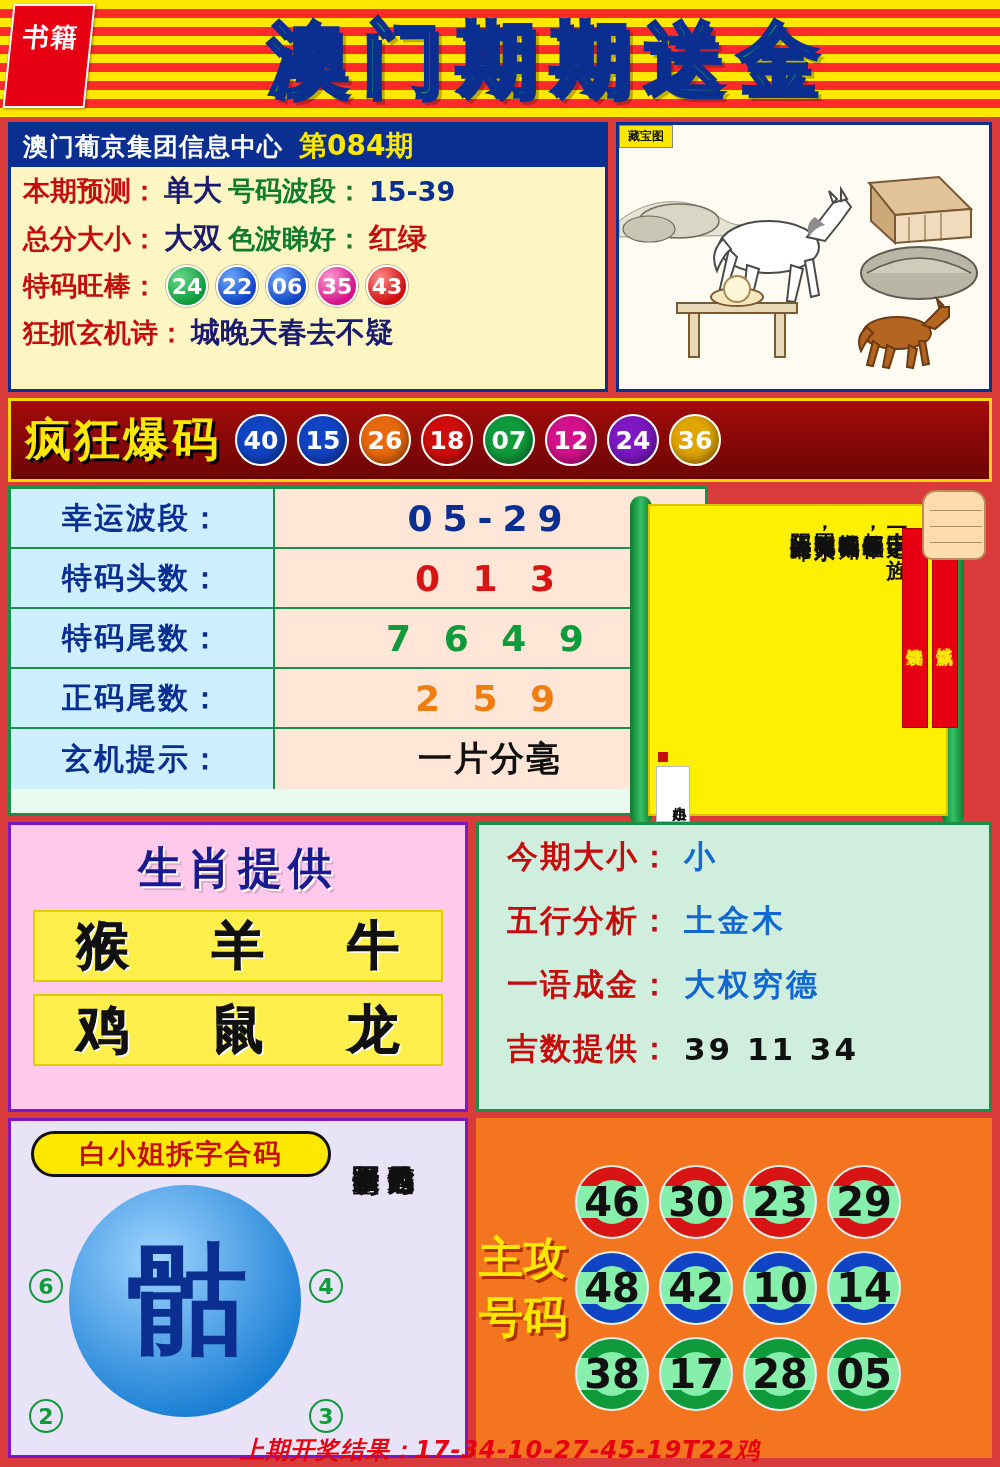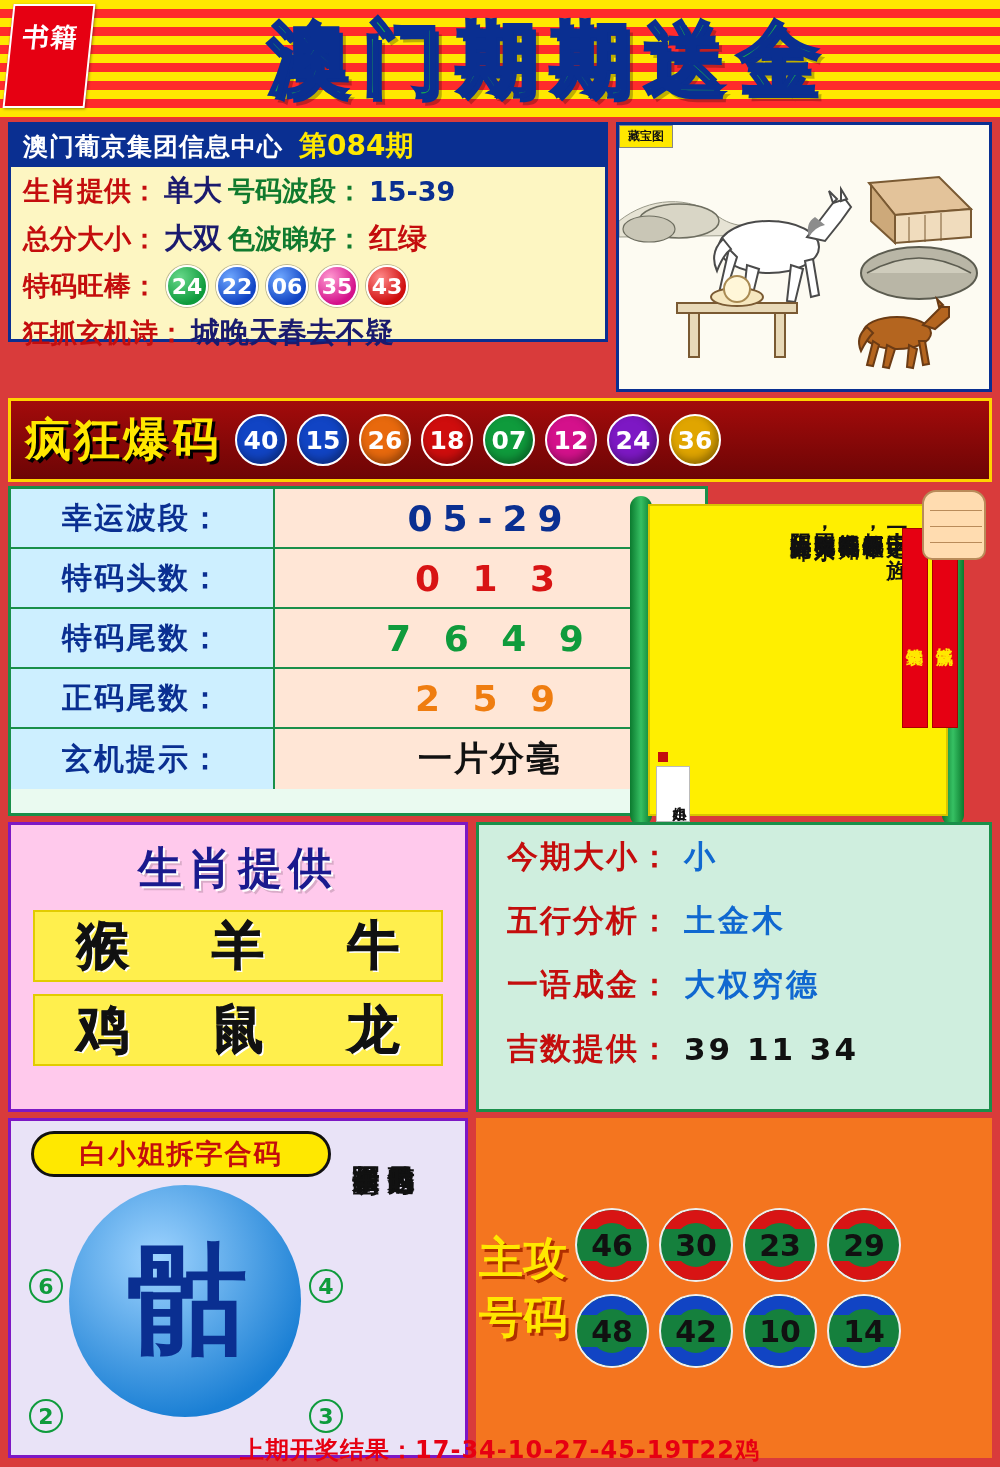--- a/index.html
+++ b/index.html
@@ -40,21 +40,21 @@
     box-shadow: 1px 1px 3px rgba(0,0,0,0.4);
   }
   .ribbon span {
     display:block; color:#fff; font-size: 26px; font-weight: bold;
     text-align:center; line-height: 30px; padding-top: 16px;
     letter-spacing: 2px;
   }
 
   
   .infopanel {
-    position: absolute; left: 8px; top: 122px; width: 600px; height: 220px;
+    position: absolute; left: 8px; top: 122px; width: 600px; height: 270px;
     background: #fdf6c2; border: 3px solid #0a2f91;
   }
   .info-head {
     height: 42px; background: #0a2f91; color: #fff;
     display:flex; align-items:center; padding: 0 12px; gap: 16px;
   }
   .info-head .org { font-size: 25px; font-weight: bold; color:#fff; letter-spacing:1px;}
   .info-head .issue { font-size: 28px; font-weight: bold; color:#ffe800; }
   .inforow { display:flex; align-items:center; padding: 4px 12px; gap:6px; }
   .lbl { font-size: 27px; font-weight: bold; color:#c40d0d; white-space:nowrap; }
@@ -245,58 +245,58 @@
     width: 96px; height: 100%; display:flex; flex-direction:column;
     align-items:center; justify-content:center; gap: 4px;
     font-size: 44px; font-weight:bold; color:#ffe800;
     text-shadow: 3px 3px 0 #b02f00;
   }
   .mn-grid{ flex:1; display:flex; flex-direction:column; justify-content:center; gap: 12px; padding-right:6px;}
   .mn-row{ display:flex; gap: 10px; justify-content:flex-start; }
   .mnball{
     width: 74px; height:74px; border-radius:50%;
     display:flex; align-items:center; justify-content:center;
-    font-size: 30px; font-weight:bold; color:#111; background:#15803d;
+    font-size: 40px; font-weight:bold; color:#111; background:#86efac;
     position:relative; border:2px solid #eee;
   }
   .mnball::before{
     content:""; position:absolute; inset:0; border-radius:50%;
     border: 13px solid var(--c);
     clip-path: polygon(0 0,100% 0,100% 27%,0 27%, 0 73%, 100% 73%, 100% 100%, 0 100%);
   }
   .mnball span{ position:relative; z-index:2;}
 
   
   .footer{
     position:absolute; left:0; bottom: 0; width:1000px; height: 34px;
     display:flex; align-items:center; justify-content:center;
     font-size: 24px; font-weight:bold; color:#e60012; background: transparent;
   }
-  .footer .f-note{ letter-spacing:1px; }
+  .footer .f-note{ letter-spacing:1px;font-style:italic; }
 </style>
 </head>
 <body>
 
 <div class="page">
 
   <div class="header">
     <div class="ribbon">
       <span>书籍</span>
     </div>
     <div class="header-title">澳门期期送金</div>
   </div>
 
   <div class="infopanel">
     <div class="info-head">
       <div class="org">澳门葡京集团信息中心</div>
       <div class="issue">第084期</div>
     </div>
 
     <div class="inforow">
-      <span class="lbl">生肖提供：</span>
+      <span class="lbl">本期预测：</span>
       <span class="val-dark">单大</span>
       <span class="lbl2">号码波段：</span>
       <span class="val-blue">15-39</span>
     </div>
 
     <div class="inforow">
       <span class="lbl">总分大小：</span>
       <span class="val-dark">大双</span>
       <span class="lbl2">色波睇好：</span>
       <span class="val-red">红绿</span>
@@ -504,20 +504,34 @@
         <div class="mnball" style="--c:#1144c4">
             <span>42</span>
           </div>
         <div class="mnball" style="--c:#1144c4">
             <span>10</span>
           </div>
         <div class="mnball" style="--c:#1144c4">
             <span>14</span>
           </div>
       </div>
+      <div class="mn-row">
+        <div class="mnball" style="--c:#0f9b3c">
+            <span>38</span>
+          </div>
+        <div class="mnball" style="--c:#0f9b3c">
+            <span>17</span>
+          </div>
+        <div class="mnball" style="--c:#0f9b3c">
+            <span>28</span>
+          </div>
+        <div class="mnball" style="--c:#0f9b3c">
+            <span>05</span>
+          </div>
+      </div>
     </div>
   </div>
 
   <div class="footer">
     <span class="f-note">上期开奖结果：17-34-10-27-45-19T22鸡</span>
   </div>
 
 </div>
 
 </body></html>

